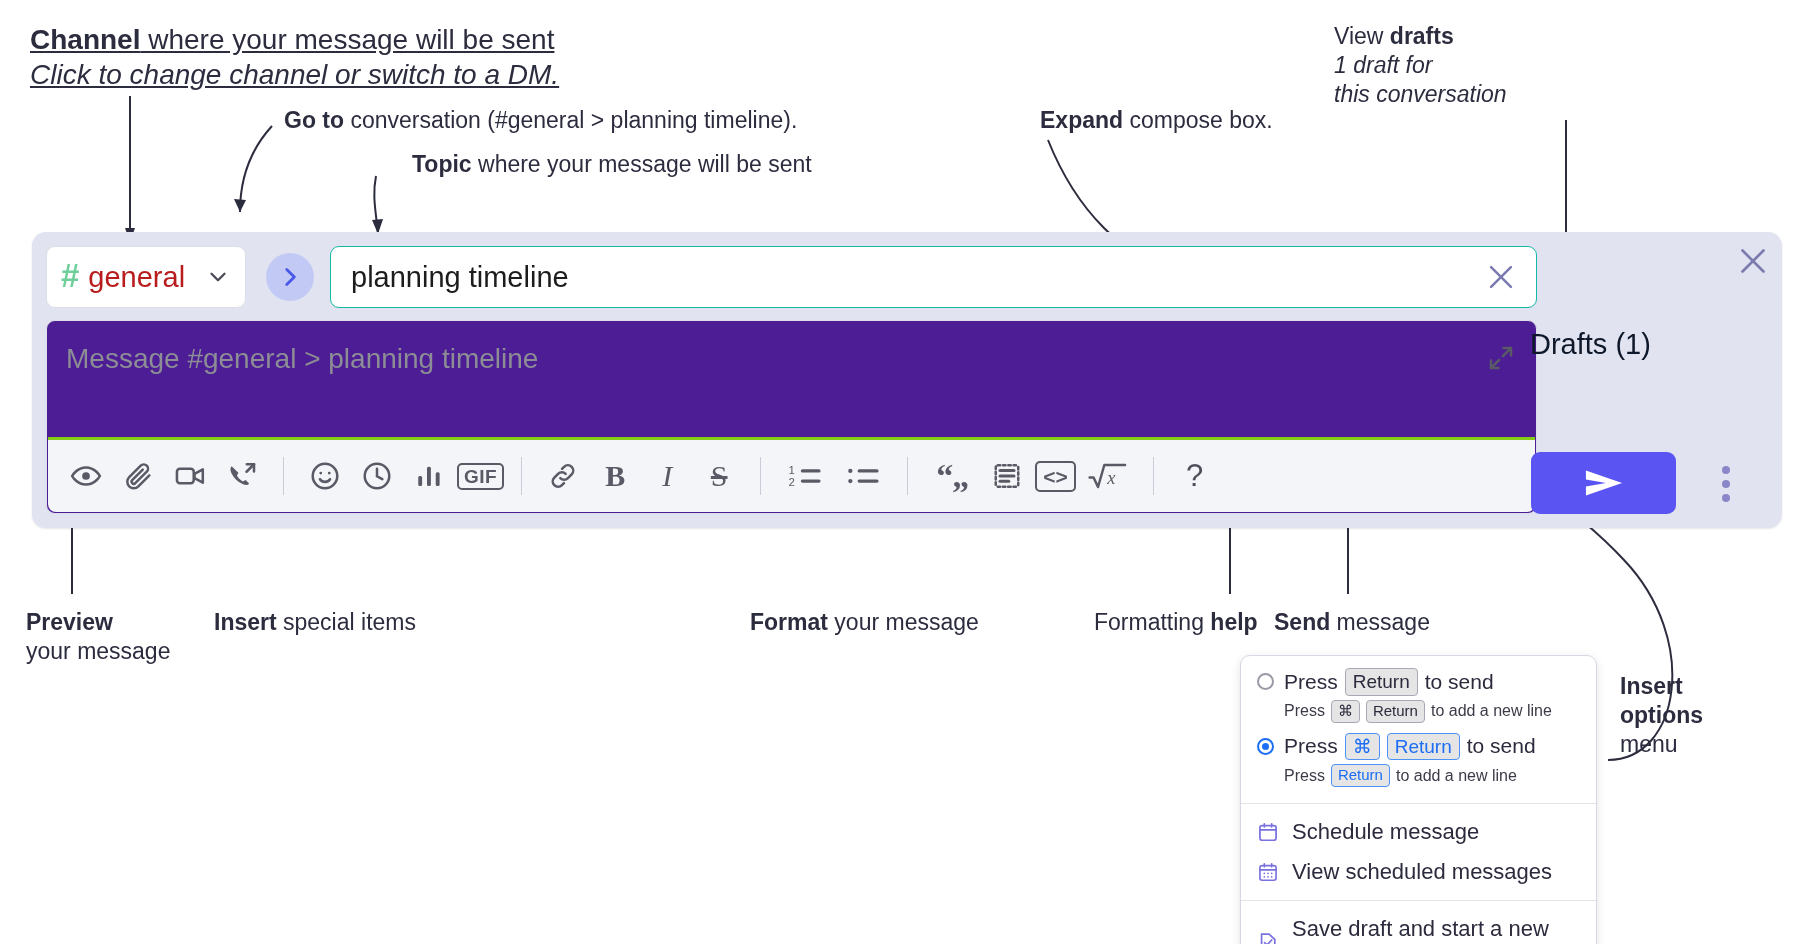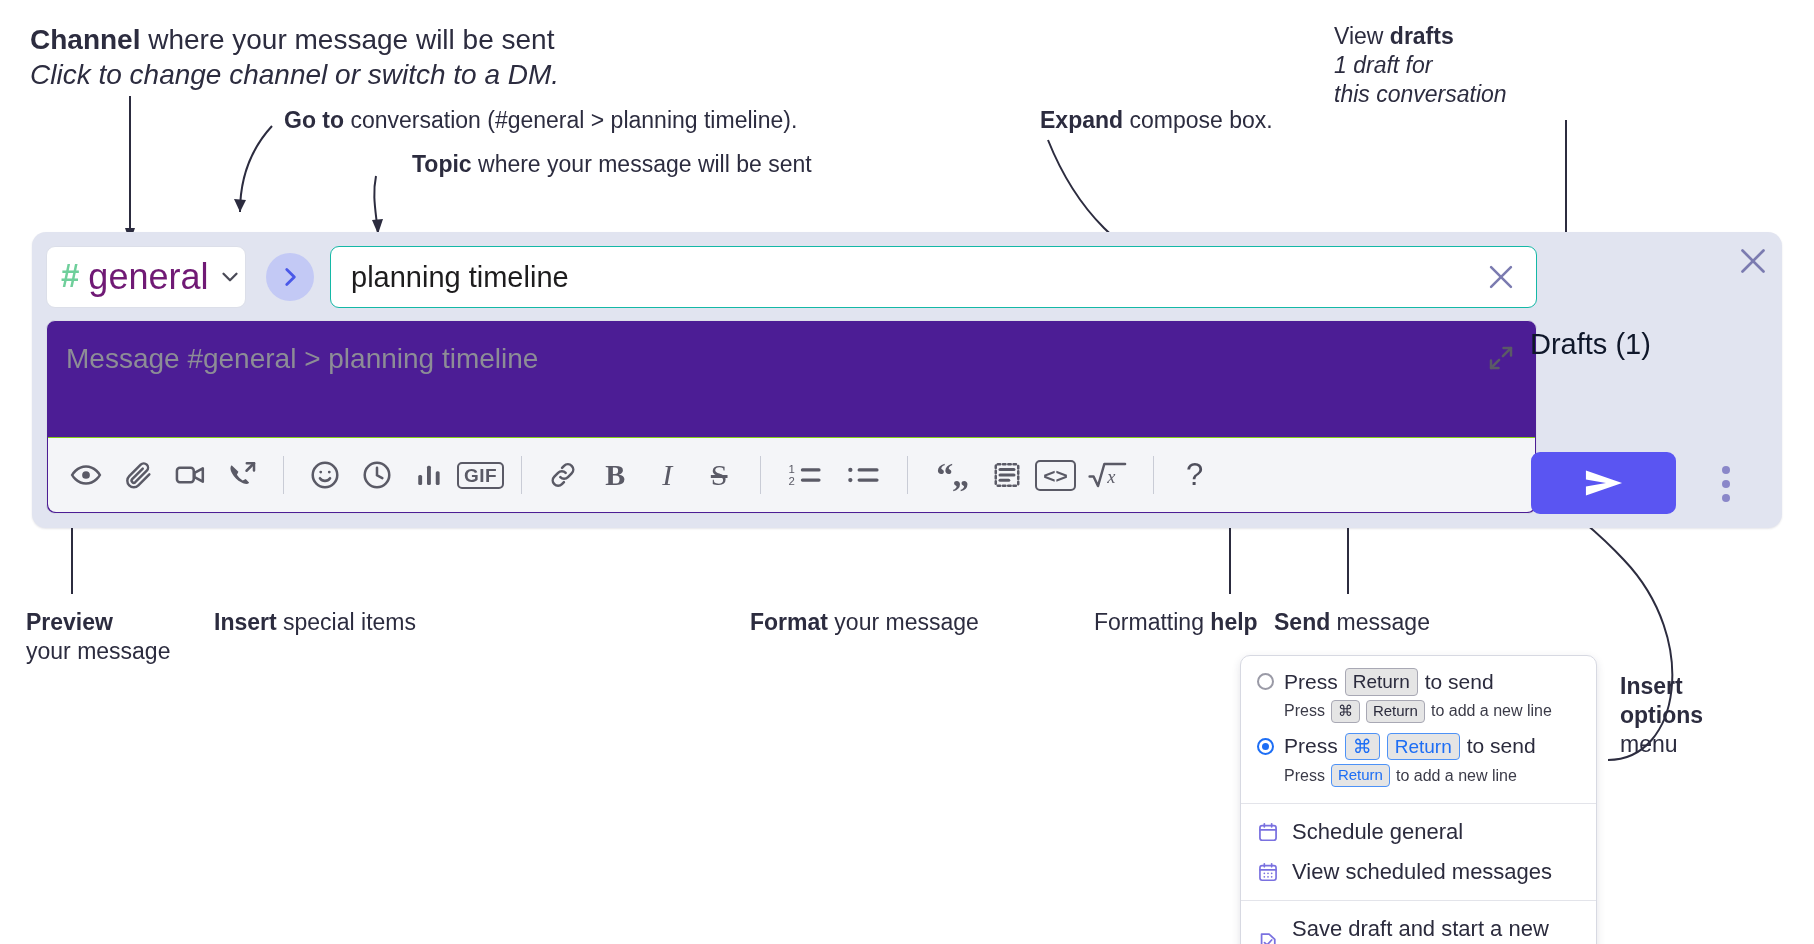--- a/index.html
+++ b/index.html
@@ -6,42 +6,42 @@
   body{
     width:1814px;height:944px;position:relative;overflow:hidden;
     background:#ffffff;
     font-family:"Liberation Sans",sans-serif;
     color:#2b2b3d;
   }
   .abs{position:absolute;}
   .note{color:#2c2c3f;line-height:1.26;}
   .note b{font-weight:700;}
   .note i{font-style:italic;}
-  .n-lg{font-size:28px;}
+  .n-lg{font-size:28px;text-decoration:underline;}
   .n-md{font-size:23px;}
 
   
   #compose-panel{
     left:32px;top:232px;width:1750px;height:296px;
     background:#e1e4f0;border-radius:14px;
     box-shadow:0 1px 2px rgba(40,40,70,.12);
   }
   #compose-inner{
     position:absolute;left:14px;top:14px;width:1491px;height:268px;
   }
   
   .hdr{position:absolute;left:0;top:0;height:62px;width:100%;}
   #channel-chip{
     position:absolute;left:0;top:0;width:200px;height:62px;
     background:#fff;border:1px solid #dcdfe9;border-radius:9px;
     display:flex;align-items:center;gap:9px;padding:0 14px;box-sizing:border-box;
     cursor:pointer;
   }
   #channel-chip .hash{color:#6fcf9b;font-size:33px;font-weight:700;line-height:1;margin-top:-3px;}
-  #channel-chip .cname{font-size:36px;color:#701a75;flex:1;text-align:right;}
+  #channel-chip .cname{font-size:29px;color:#b91c1c;flex:1;}
   #goto-btn{
     position:absolute;left:220px;top:7px;width:48px;height:48px;border-radius:50%;
     background:#c3c9f5;display:flex;align-items:center;justify-content:center;cursor:pointer;
   }
   #topic-field{
     position:absolute;left:284px;top:0;right:0;height:62px;
     background:#fff;border:1px solid #14b8a6;border-radius:9px;
     display:flex;align-items:center;padding:0 12px 0 20px;box-sizing:border-box;
   }
   #topic-value{font-size:29px;color:#1d1c1d;flex:1;}
@@ -55,21 +55,21 @@
     text-align:center;
   }
   #message-placeholder{
     position:absolute;left:19px;top:22px;font-size:28px;color:#8d8d96;
   }
   #expand-btn{position:absolute;right:14px;top:16px;width:42px;height:42px;
     display:flex;align-items:center;justify-content:center;cursor:pointer;}
 
   #toolbar{
     position:absolute;left:1px;bottom:1px;width:calc(100% - 2px);height:75px;
-    background:#f4f5f8;border-top:1px solid #84cc16;border-radius:0 0 8px 8px;
+    background:#f4f5f8;border-top:3px solid #84cc16;border-radius:0 0 8px 8px;
     display:flex;align-items:center;padding:0 14px;box-sizing:border-box;gap:4px;
   }
   .tb-btn{width:48px;height:48px;display:flex;align-items:center;justify-content:center;
     cursor:pointer;color:#5a5a66;border-radius:6px;}
   .tb-sep{width:1px;height:38px;background:#c9ccd6;margin:0 13px;}
   .gifbox{border:2.4px solid #5a5a66;border-radius:5px;font-size:19px;font-weight:700;
     letter-spacing:.5px;padding:2px 5px;line-height:1;}
   .codebox{border:2.4px solid #5a5a66;border-radius:5px;font-size:21px;font-weight:700;
     padding:3px 6px;line-height:1;}
   .qmark{font-size:31px;color:#4f4f5c;}
@@ -447,21 +447,21 @@
 
   <div class="menu-item">
     <span class="mi-ic">
       <svg width="22" height="22" viewBox="0 0 24 24" fill="none" stroke="currentColor" stroke-width="1.9" stroke-linecap="round">
           <rect x="3.2" y="5" width="17.6" height="16" rx="2.4"></rect>
           <line x1="3.2" y1="9.6" x2="20.8" y2="9.6"></line>
           <line x1="8" y1="3" x2="8" y2="6.4"></line>
           <line x1="16" y1="3" x2="16" y2="6.4"></line>
         </svg>
     </span>
-    <span>Schedule general</span>
+    <span>Schedule message</span>
   </div>
 
   <div class="menu-item">
     <span class="mi-ic">
       <svg width="22" height="22" viewBox="0 0 24 24" fill="none" stroke="currentColor" stroke-width="1.8" stroke-linecap="round">
           <rect x="3.2" y="5" width="17.6" height="16" rx="2.4"></rect>
           <line x1="3.2" y1="9.6" x2="20.8" y2="9.6"></line>
           <line x1="8" y1="3" x2="8" y2="6.4"></line>
           <line x1="16" y1="3" x2="16" y2="6.4"></line>
           <circle cx="8" cy="13.4" r=".95" fill="currentColor" stroke="none"></circle>

